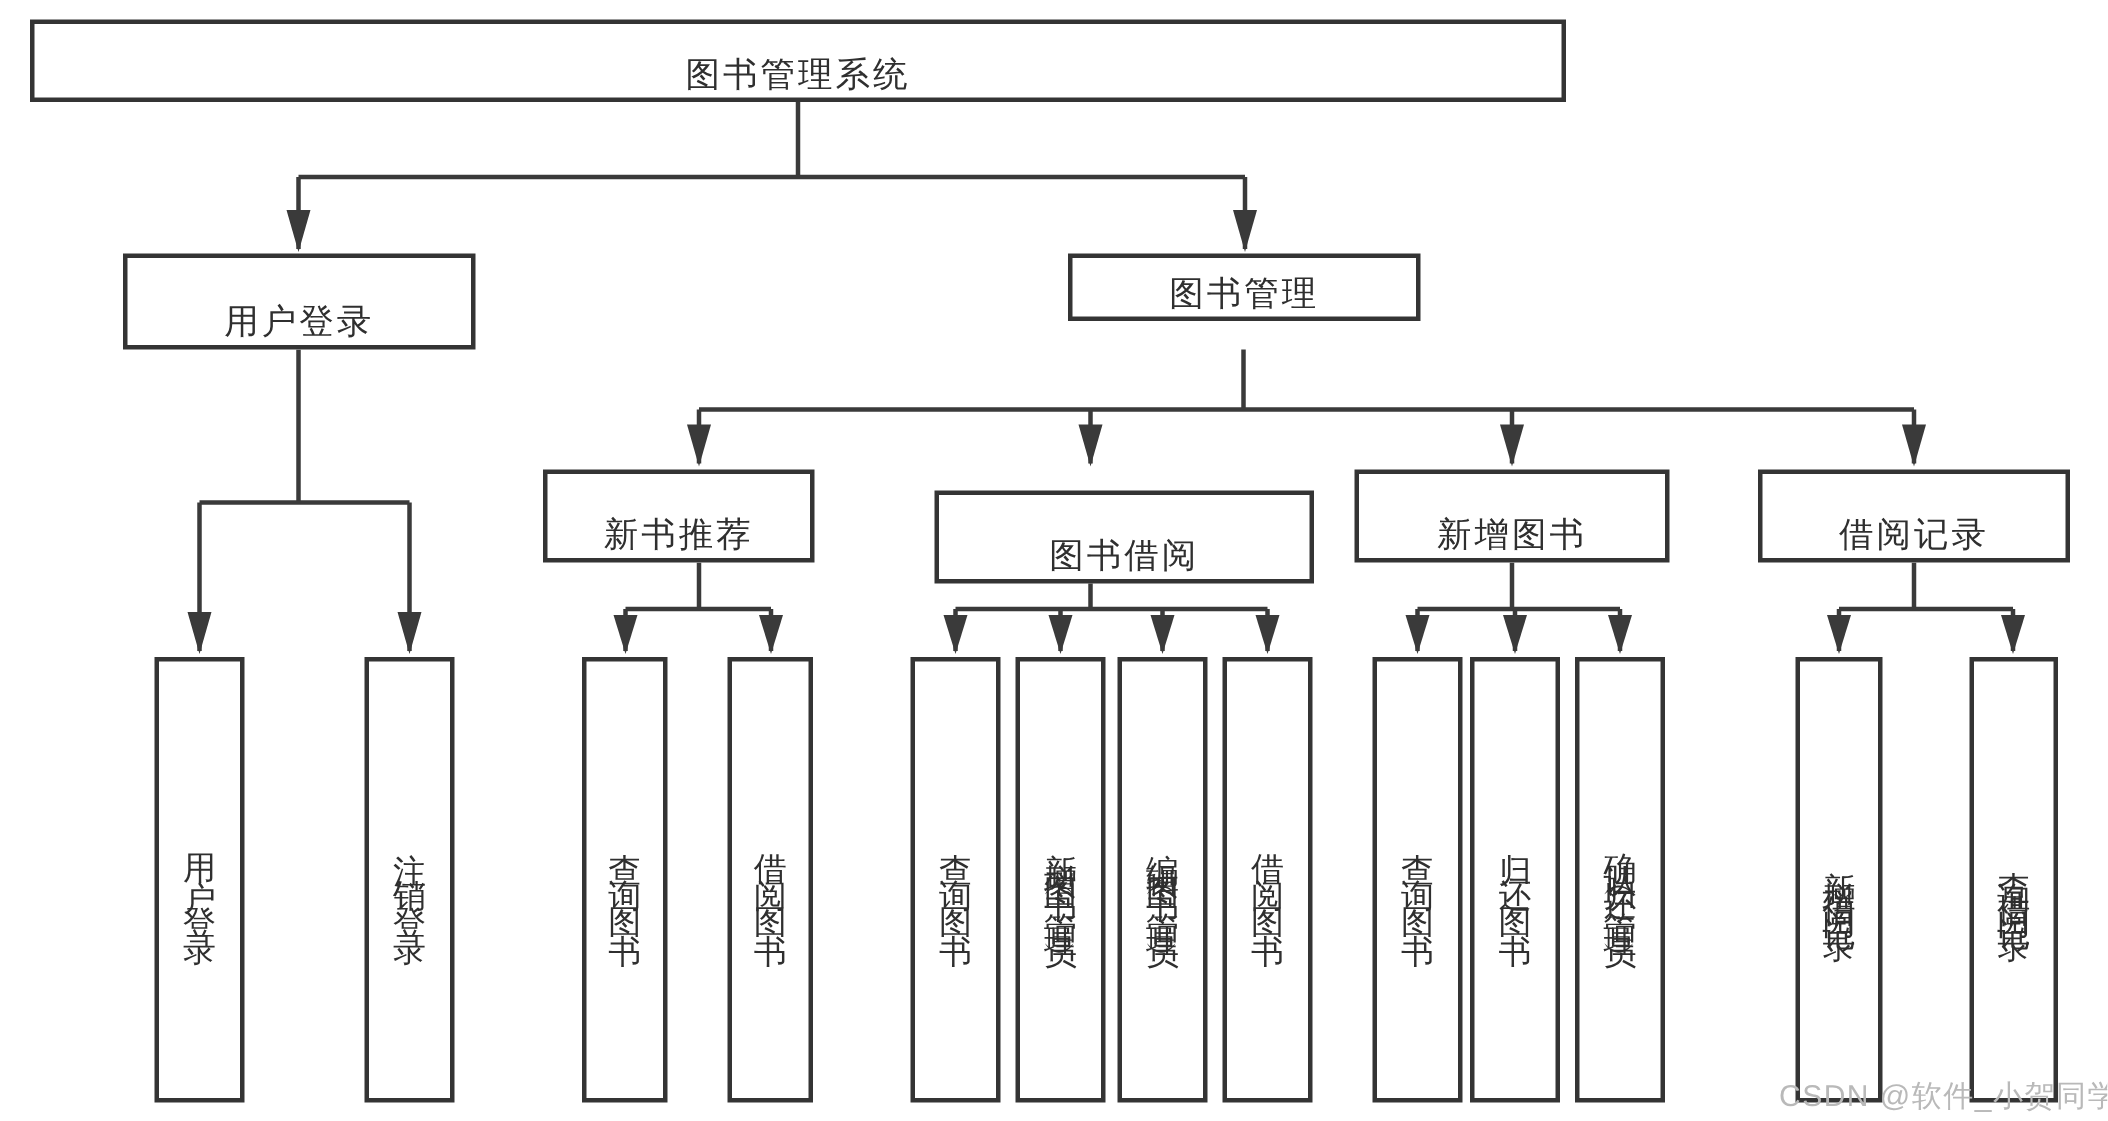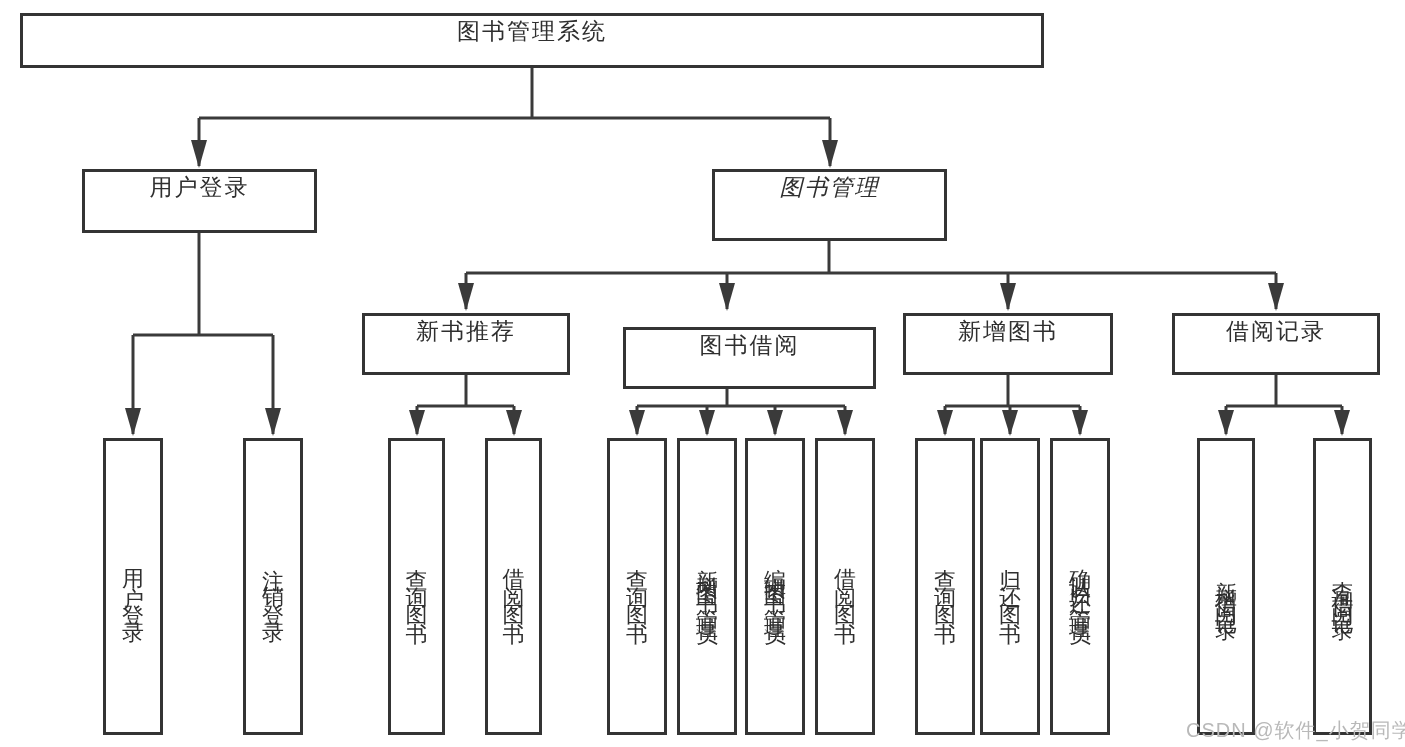--- a/index.html
+++ b/index.html
@@ -20,42 +20,42 @@
   }
   svg.connectors{position:absolute;left:0;top:0;color:var(--line);}
   svg.connectors path{stroke:currentColor;stroke-width:3;fill:none;}
   svg.connectors polygon{fill:currentColor;stroke:none;}
 
   .hbox{
     position:absolute;
     box-sizing:border-box;
     border:3px solid var(--box-border);
     background:#fff;
-    display:flex;align-items:flex-start;justify-content:center;
+    display:flex;align-items:flex-end;justify-content:center;
     font-size:23px;letter-spacing:2px;
     white-space:nowrap;
   }
   .vbox{
     position:absolute;
     top:438px;height:297px;
     box-sizing:border-box;
     border:3px solid var(--box-border);
     background:#fff;
     writing-mode:vertical-rl;
     text-orientation:mixed;
     display:flex;align-items:center;justify-content:center;
     font-size:22px;letter-spacing:8px;
     line-height:1;
   }
   .vbox.loose{letter-spacing:18px;}
 
   .box-root{left:20px;top:13px;width:1024px;height:55px;}
   .box-l2-user{left:82px;top:169px;width:235px;height:64px;}
-  .box-l2-book{left:712px;top:169px;width:235px;height:72px;font-style:italic;}
-  .box-l3-newbook{left:362px;top:313px;width:208px;height:62px;}
+  .box-l2-book{left:712px;top:169px;width:235px;height:45px;}
+  .box-l3-newbook{left:362px;top:313px;width:181px;height:62px;}
   .box-l3-borrow{left:623px;top:327px;width:253px;height:62px;}
   .box-l3-current{left:903px;top:313px;width:210px;height:62px;}
   .box-l3-records{left:1172px;top:313px;width:208px;height:62px;}
 
   .leaf-1{left:103px;width:60px;}
   .leaf-2{left:243px;width:60px;}
   .leaf-3{left:388px;width:57px;}
   .leaf-4{left:485px;width:57px;}
   .leaf-5{left:607px;width:60px;}
   .leaf-6{left:677px;width:60px;}

